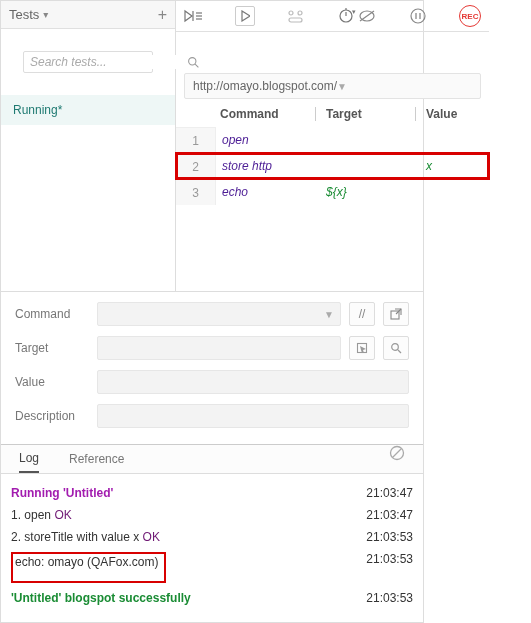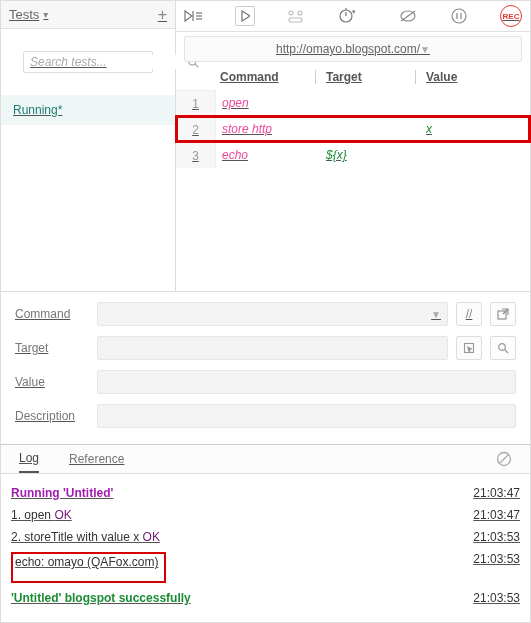--- a/index.html
+++ b/index.html
@@ -1,60 +1,60 @@
 <!DOCTYPE html>
 <html><head>
 <meta charset="utf-8">
 <style>
   * { box-sizing: border-box; margin: 0; padding: 0; }
   body { font-family: Arial, Helvetica, sans-serif; font-size: 12px; color: #555; background:#fff; width:531px; height:623px; overflow:hidden; }
-  .app { display:flex; flex-direction:column; width:531px; height:623px; border:1px solid #ddd;text-decoration:underline;}
+  .app { display:flex; flex-direction:column; width:424px; height:623px; border:1px solid #ddd;}
   .top { display:flex; height:290px; }
   
   .left { width:175px; border-right:1px solid #ddd; display:flex; flex-direction:column; background:#fff;}
   .left-head { display:flex; align-items:center; justify-content:space-between; padding:6px 8px; border-bottom:1px solid #e0e0e0; background:#f7f7f7;}
   .left-head .title { font-size:13px; color:#666; display:flex; align-items:center; gap:4px;}
   .chev { font-size:10px; color:#888;}
   .plus { color:#888; font-size:16px; line-height:12px; cursor:pointer;}
   .search-row { display:flex; align-items:center; border:1px solid #ddd; margin:22px; border-radius:2px; padding:3px 6px;}
   .search-row input { border:none; outline:none; flex:1; font-size:12px; color:#555; font-style:italic;}
   .search-row input::placeholder{color:#aaa; font-style:italic;}
   .mag { color:#999; font-size:13px;}
   .test-item { padding:8px 10px; color:#1f7a72; background:#eef7f6; border-left:2px solid transparent; font-size:12px; cursor:pointer;}
   
   .right { flex:1; display:flex; flex-direction:column;}
   .toolbar { display:flex; align-items:center; justify-content:space-between; padding:4px 8px; border-bottom:1px solid #e0e0e0;}
   .tb-left, .tb-right { display:flex; align-items:center; gap:31px;}
   .tb-btn { width:20px; height:20px; display:flex; align-items:center; justify-content:center; color:#777;}
   .rec { border:1.5px solid #e53935; color:#e53935; border-radius:50%; font-size:8px; font-weight:bold; width:22px; height:22px; display:flex; align-items:center; justify-content:center;}
   svg { display:block; }
   .url-row { padding:4px 8px; }
-  .url-box { border:1px solid #e3e3e3; background:#fafafa; border-radius:2px; padding:5px 8px; display:flex; align-items:center; justify-content:center; color:#666; font-size:12px;}
+  .url-box { border:1px solid #e3e3e3; background:#fafafa; border-radius:2px; padding:5px 8px; display:flex; align-items:center; justify-content:flex-start; color:#666; font-size:12px;margin-top:37px;}
   .url-box .dd { color:#aaa; font-size:10px;}
   
   .cmd-head { display:flex; padding:4px 0 6px 40px; font-size:12px; color:#555; font-weight:bold;}
   .cmd-head .c1 { width:100px; border-right:1px solid #ccc; padding-left:4px;}
   .cmd-head .c2 { width:100px; border-right:1px solid #ccc; padding-left:10px;}
   .cmd-head .c3 { flex:1; padding-left:10px;}
   .rows { }
   .row { display:flex; align-items:center; height:26px; font-size:12px;}
   .row .ln { width:40px; text-align:center; color:#999; background:#f7f7f7; height:100%; display:flex; align-items:center; justify-content:center; border-right:1px solid #eee; border-top:1px solid #eee;}
-  .row .c1 { width:100px; padding-left:6px; color:#ec4899; font-style:italic;}
+  .row .c1 { width:100px; padding-left:6px; color:#4c1d95; font-style:italic;}
   .row .c2 { width:100px; padding-left:10px; color:#1a8c34; font-style:italic;}
   .row .c3 { flex:1; padding-left:10px; color:#1a8c34; font-style:italic;}
   .row.hl { outline:3px solid #d80000; outline-offset:-2px; position:relative; z-index:2;}
   
   .form { border-top:1px solid #ddd; padding:10px 14px 6px 14px; background:#fff;}
   .frow { display:flex; align-items:center; margin-bottom:10px; gap:8px;}
   .frow label { width:74px; color:#777; font-size:12px;}
   .frow .inp { flex:1; height:24px; background:#f3f3f3; border:1px solid #e6e6e6; border-radius:2px;}
   .sq { width:26px; height:24px; border:1px solid #ddd; border-radius:2px; display:flex; align-items:center; justify-content:center; color:#888; font-size:12px; background:#fcfcfc;}
   .cmd-inp { flex:1; height:24px; background:#f3f3f3; border:1px solid #e6e6e6; border-radius:2px; display:flex; align-items:center; justify-content:flex-end; padding-right:6px; color:#aaa; font-size:10px;}
   
-  .tabs { display:flex; align-items:center; gap:30px; padding:0 18px; border-top:1px solid #ccc; border-bottom:1px solid #ddd; height:30px; background:#fcfcfc;}
+  .tabs { display:flex; gap:30px; padding:0 18px; border-top:1px solid #ccc; border-bottom:1px solid #ddd; height:30px; background:#fcfcfc;}
   .tab { font-size:12px; color:#777; height:100%; display:flex; align-items:center; cursor:pointer;}
   .tab.active { color:#444; border-bottom:2px solid #555; font-weight:500;}
   .tabs .spacer { flex:1; }
   .nono { color:#aaa; font-size:16px;}
   .log { padding:8px 10px; font-size:12px; color:#333;}
   .logrow { display:flex; justify-content:space-between; padding:4px 0;}
   .ok { color:#701a75;}
   .echo-hl { display:inline-block; border:2px solid #d80000; padding:1px 6px 12px 2px;}
   .success { color:#1a8c34; font-weight:bold;}
   .bold { font-weight:bold; color:#a21caf;}

